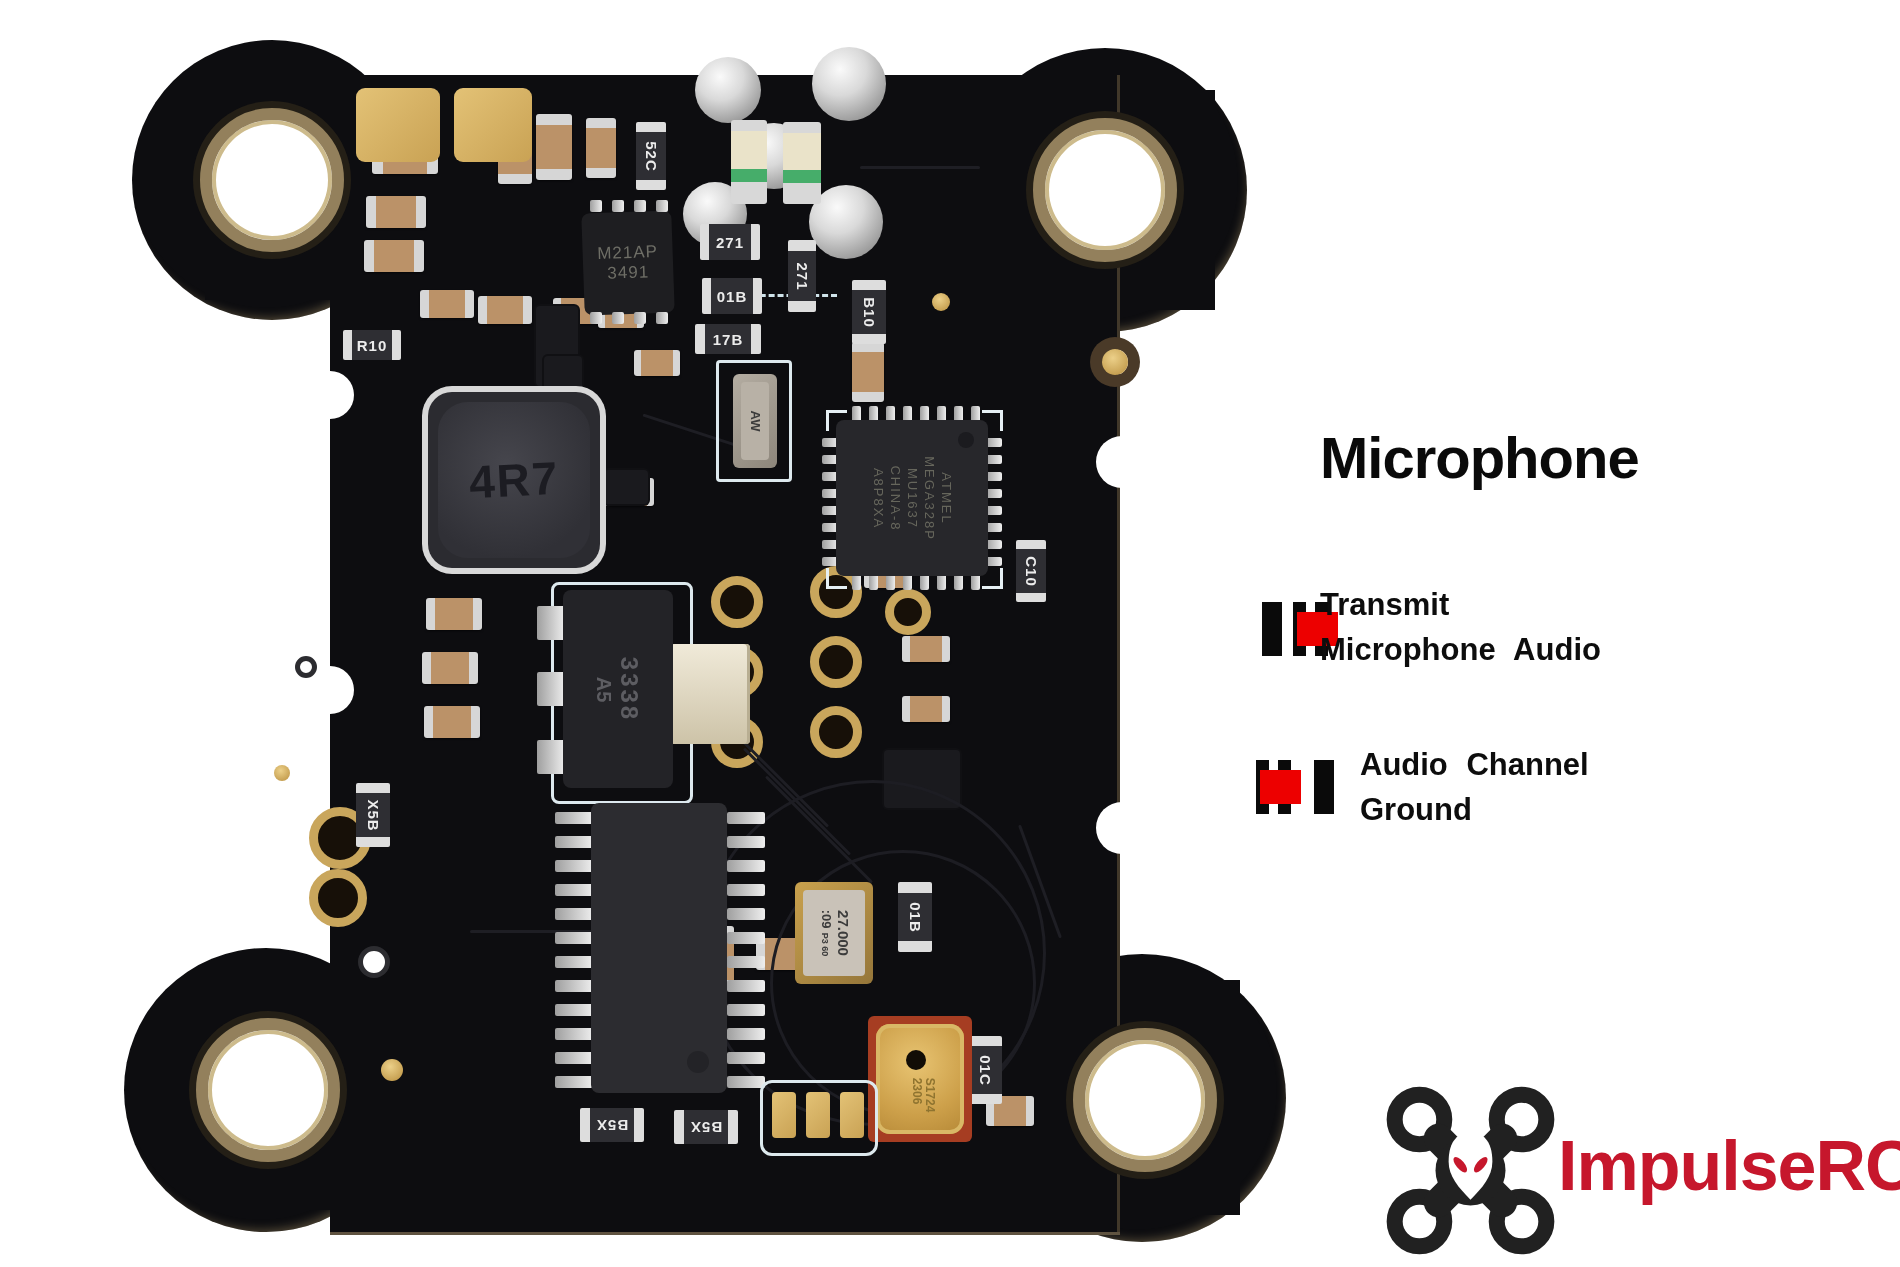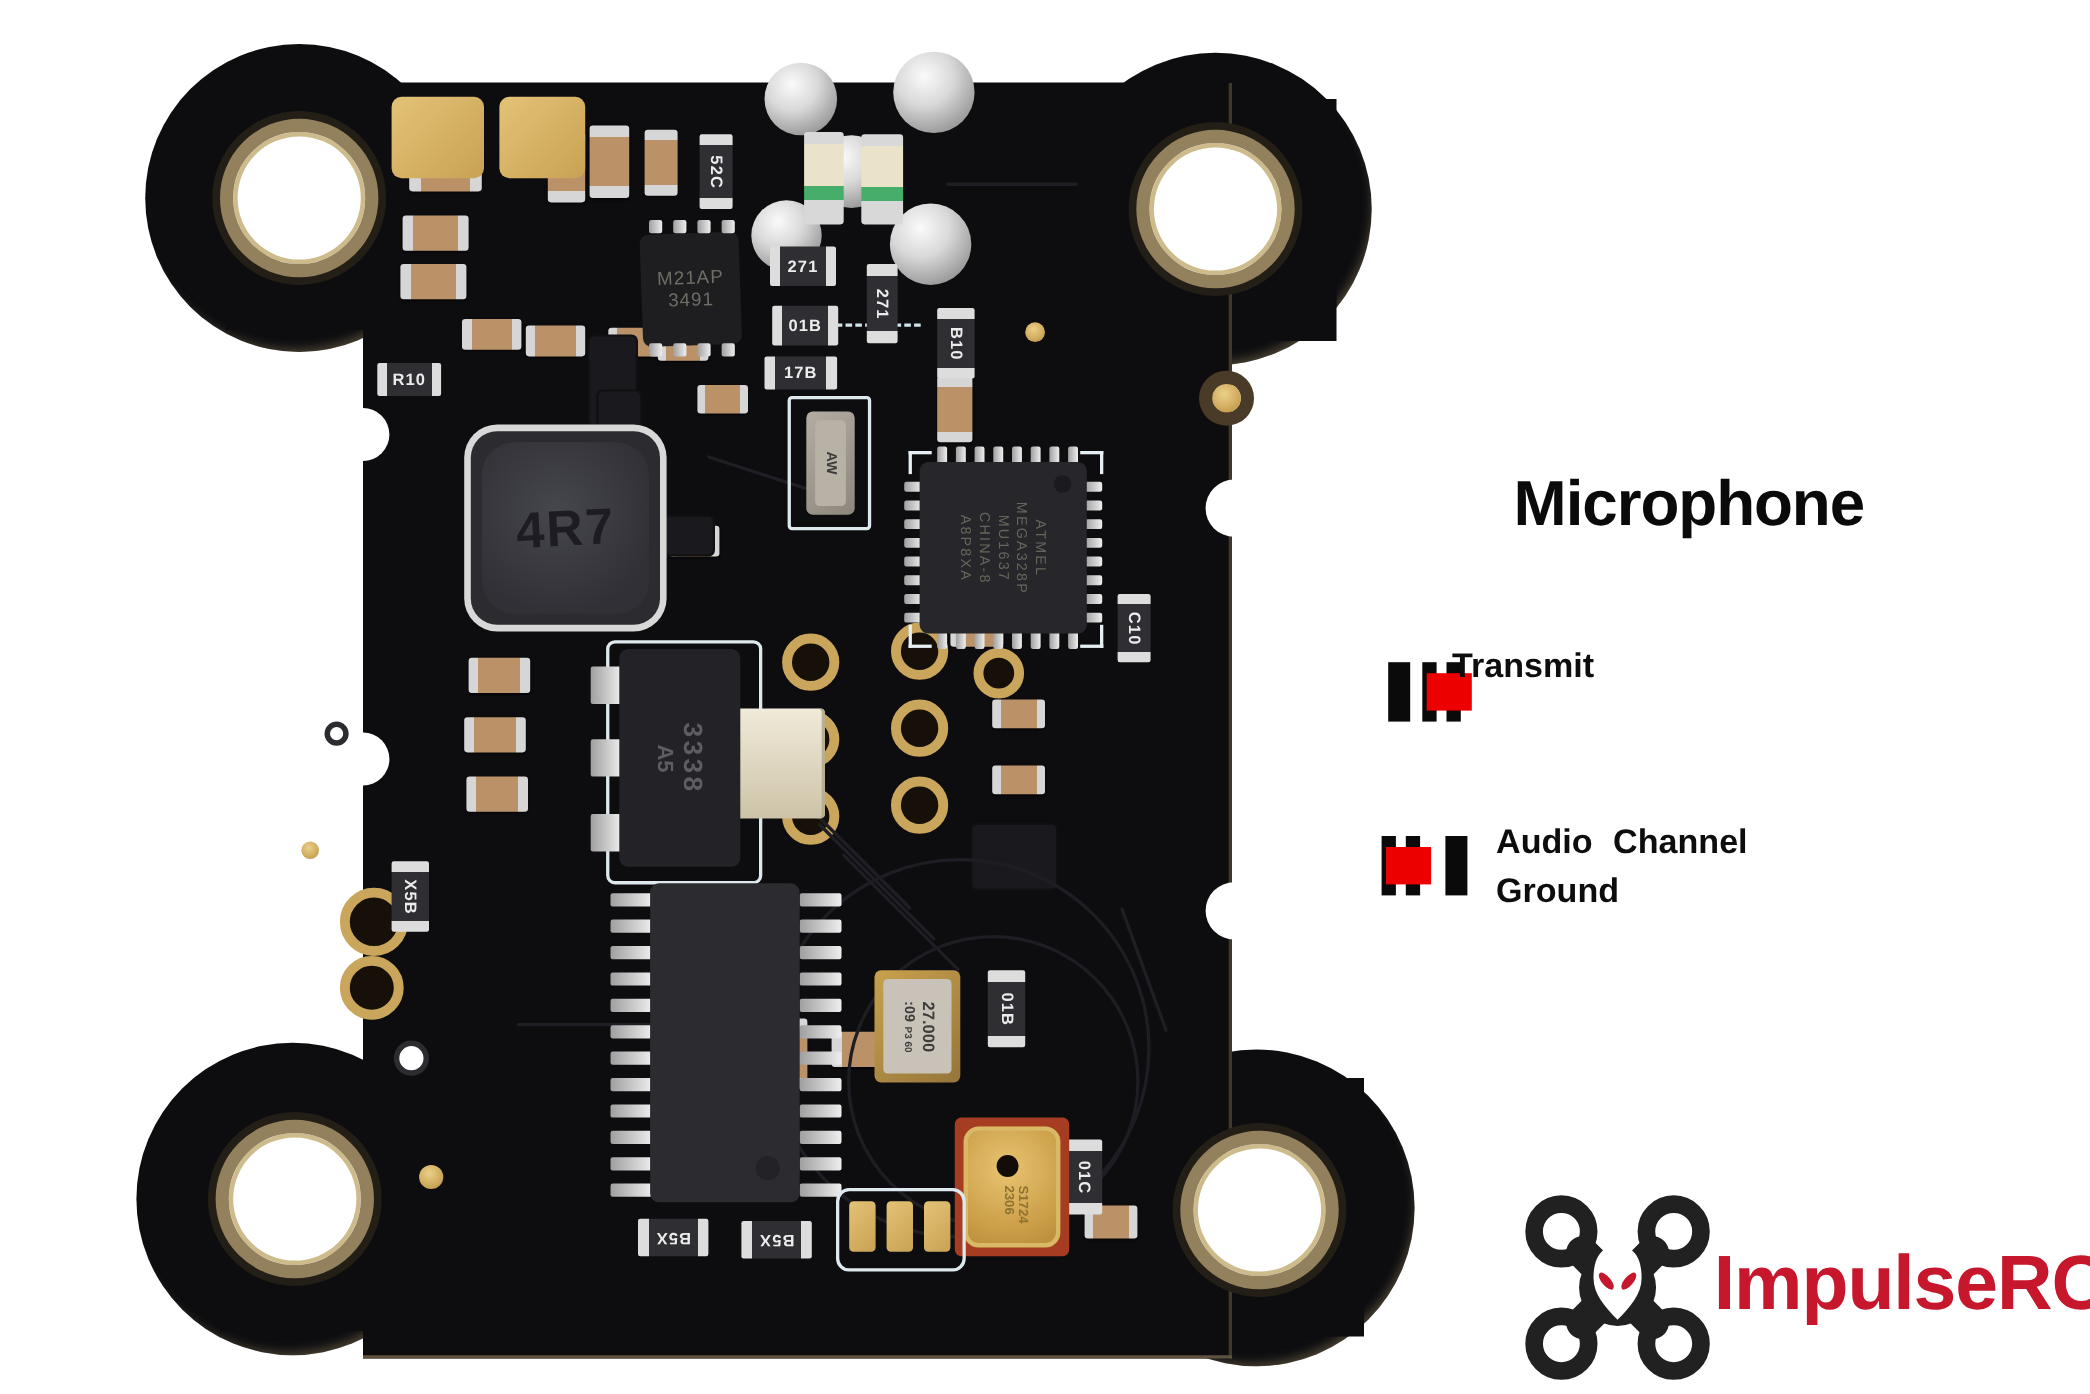--- a/index.html
+++ b/index.html
@@ -353,30 +353,31 @@
   <div class="mic-text" style="left:906px;top:1082px;">
     <span>S1724</span><br>
     <span>2306</span>
   </div>
 
   <div class="silk" style="left:760px;top:1080px;width:112px;height:70px;border-radius:12px;"></div>
   <div class="gold-pad" style="left:772px;top:1092px;width:24px;height:46px;border-radius:4px;"></div>
   <div class="gold-pad" style="left:806px;top:1092px;width:24px;height:46px;border-radius:4px;"></div>
   <div class="gold-pad" style="left:840px;top:1092px;width:24px;height:46px;border-radius:4px;"></div>
 
-  <div class="title" style="left:1376px;top:424px;">Microphone</div>
+  <div class="title" style="left:1320px;top:424px;">Microphone</div>
 
   <div class="legend-icon" style="left:1262px;top:602px;width:76px;height:54px;">
     <div class="ic-bar" style="left:0;top:0;width:20px;height:54px;"></div>
     <div class="ic-bar" style="left:31px;top:0;width:13px;height:54px;"></div>
     <div class="ic-bar" style="left:53px;top:0;width:13px;height:54px;"></div>
     <div class="ic-red" style="left:35px;top:10px;width:41px;height:34px;"></div>
   </div>
   <div class="legend-text" style="left:1320px;top:582px;">
     <div>Transmit</div>
+    <div>Microphone Audio</div>
   </div>
 
   <div class="legend-icon" style="left:1256px;top:760px;width:80px;height:54px;">
     <div class="ic-bar" style="left:0;top:0;width:13px;height:54px;"></div>
     <div class="ic-bar" style="left:22px;top:0;width:13px;height:54px;"></div>
     <div class="ic-red" style="left:4px;top:10px;width:41px;height:34px;"></div>
     <div class="ic-bar" style="left:58px;top:0;width:20px;height:54px;"></div>
   </div>
   <div class="legend-text" style="left:1360px;top:742px;">
     <div>Audio Channel</div>

